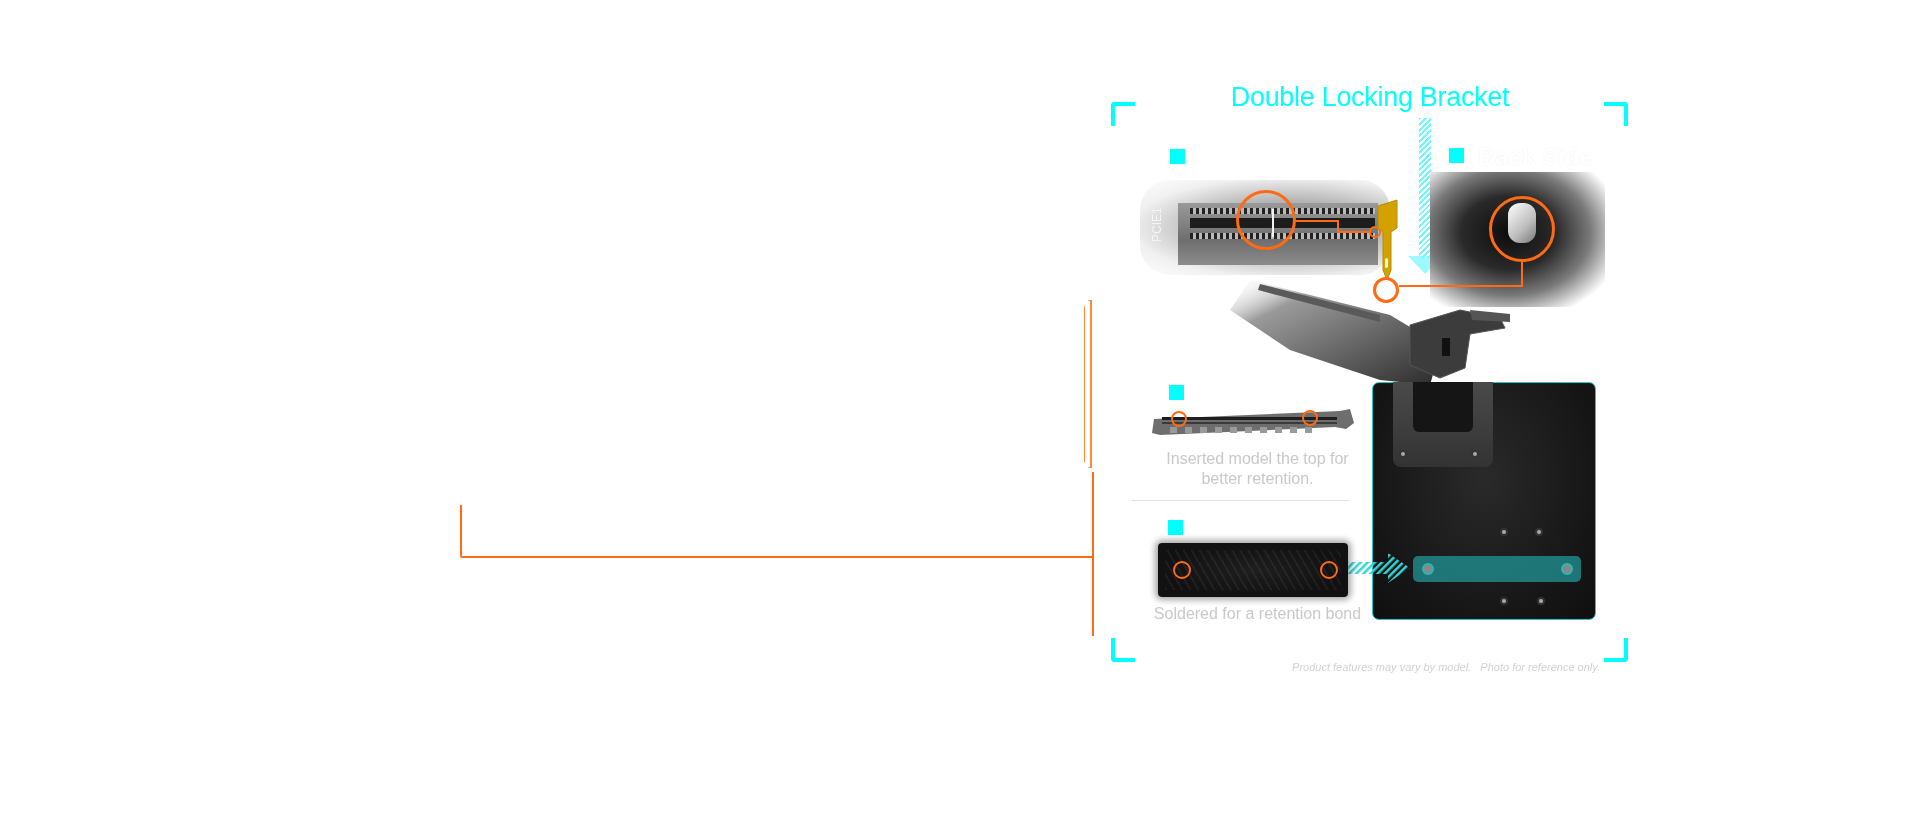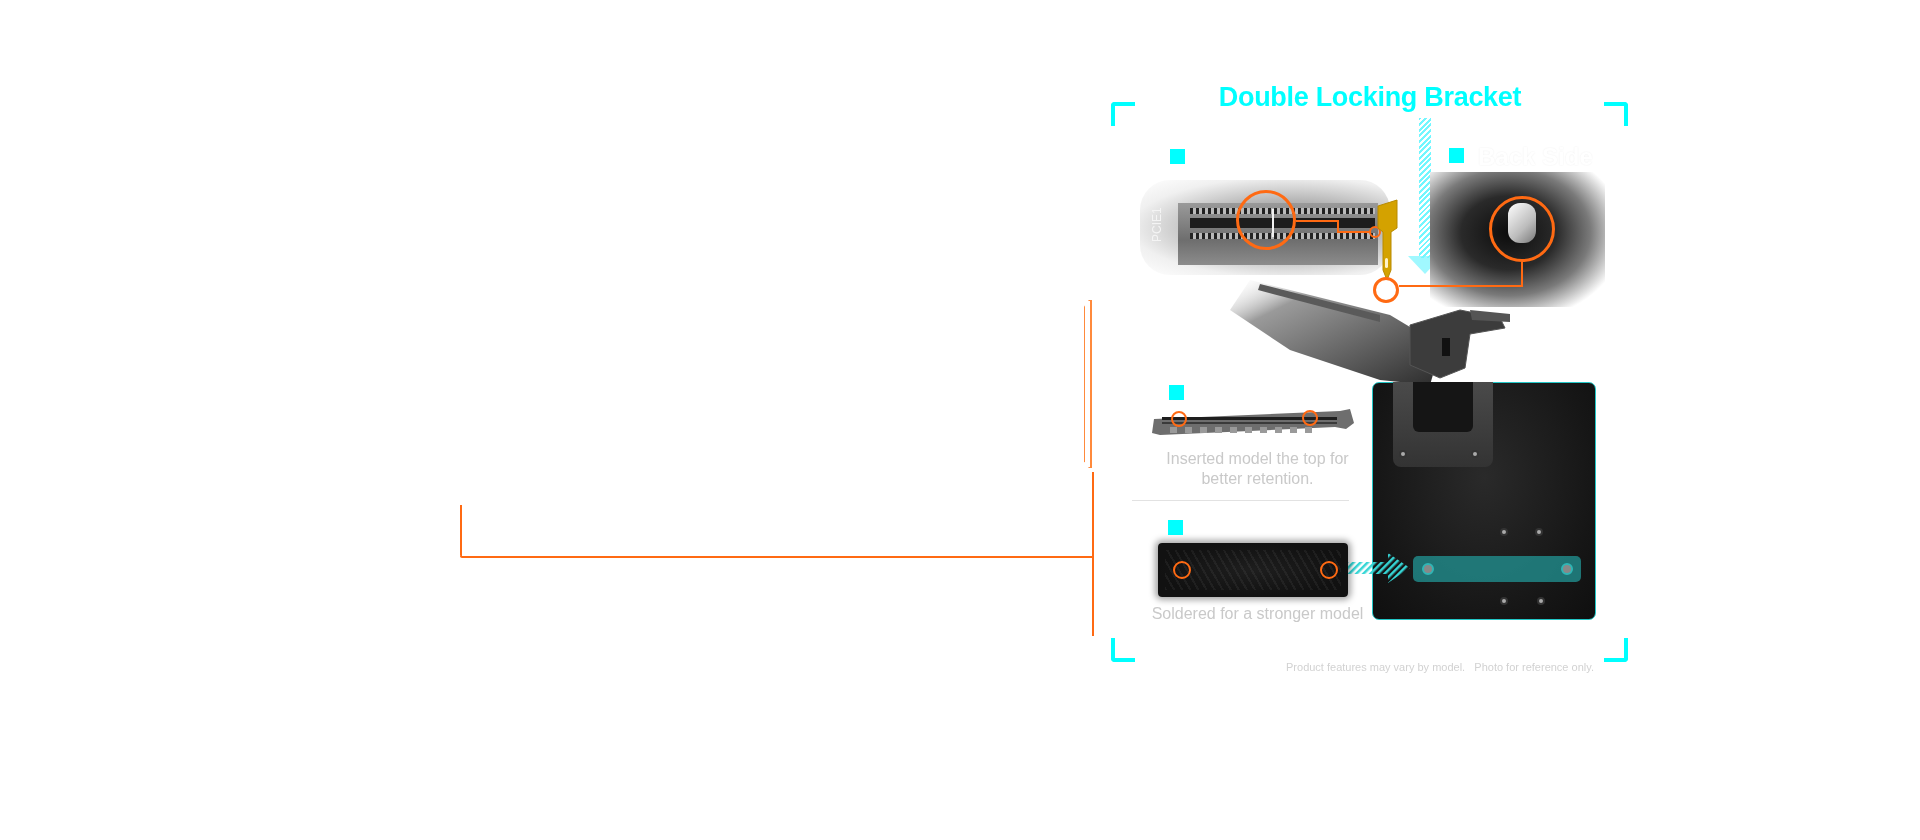--- a/index.html
+++ b/index.html
@@ -14,21 +14,21 @@
   .leader-v-right { left: 1092px; top: 472px; width: 2px; height: 164px; background: #ff6a13; }
   .bracket-tab { left: 1084px; top: 300px; width: 8px; height: 168px; border: 1px solid #ff8a3c; border-right: 2px solid #ff8a3c; box-sizing: border-box; clip-path: polygon(100% 0, 100% 100%, 60% 100%, 0 96%, 0 4%, 60% 0); }
 
   
   .corner { width: 20px; height: 20px; border-color: #00ffff; border-style: solid; border-width: 0; }
   .c-tl { left: 1111px; top: 102px; border-top-width: 4px; border-left-width: 4px; border-top-left-radius: 4px; }
   .c-tr { left: 1604px; top: 102px; border-top-width: 4px; border-right-width: 4px; border-top-right-radius: 4px; }
   .c-bl { left: 1111px; top: 638px; border-bottom-width: 4px; border-left-width: 4px; border-bottom-left-radius: 4px; }
   .c-br { left: 1604px; top: 638px; border-bottom-width: 4px; border-right-width: 4px; border-bottom-right-radius: 4px; }
 
-  .title { left: 1110px; top: 82px; width: 520px; text-align: center; font-weight: bold; font-size: 27px; color: #00ffff; letter-spacing: -0.3px; }
+  .title { left: 1110px; top: 82px; width: 520px; text-align: center; font-weight: normal; font-size: 27px; color: #00ffff; letter-spacing: -0.3px; }
 
   .sq { width: 15px; height: 15px; background: #00ffff; }
 
   .backside-label { left: 1478px; top: 143px; font-size: 24px; font-weight: bold; color: #ffffff; text-shadow: 0 0 2px #eee; }
 
   
   .slot-photo { left: 1140px; top: 180px; width: 250px; height: 95px; background: radial-gradient(ellipse at 60% 50%, #8a8a8a 0%, #b5b5b5 40%, #f0f0f0 75%, #ffffff 100%); border-radius: 30px; }
   .slot-body { left: 1178px; top: 203px; width: 200px; height: 62px; background: linear-gradient(#9a9a9a, #6e6e6e 60%, #8c8c8c); }
   .slot-groove { left: 1190px; top: 218px; width: 185px; height: 10px; background: #1d1d1d; }
   .slot-pins1 { left: 1190px; top: 208px; width: 185px; height: 6px; background: repeating-linear-gradient(90deg, #222 0 3px, #bbb 3px 6px); }
@@ -68,21 +68,21 @@
 
   .caption { font-size: 16px; color: #c9c9c9; text-align: center; line-height: 20px; }
   .cap1 { left: 1150px; top: 449px; width: 215px; }
   .cap2 { left: 1135px; top: 604px; width: 245px; }
   .divider { left: 1132px; top: 500px; width: 217px; height: 1px; background: #e2e2e2; }
 
   
   .pcb-strip { left: 1158px; top: 543px; width: 190px; height: 54px; background: radial-gradient(ellipse at 50% 50%, #1e1e1e, #111 70%); border-radius: 4px; box-shadow: 0 0 6px 3px rgba(0,0,0,0.35); }
   .pcb-strip-pattern { left: 1165px; top: 550px; width: 176px; height: 40px; background: repeating-linear-gradient(60deg, rgba(255,255,255,0.05) 0 2px, transparent 2px 7px); }
 
-  .footnote { left: 1280px; top: 661px; width: 320px; text-align: center; font-size: 11px; color: #d2d2d2; white-space: pre; }
+  .footnote { left: 1280px; top: 661px; width: 320px; text-align: right; font-size: 11px; color: #d2d2d2; white-space: pre; font-style: italic; }
 </style>
 </head>
 <body>
 
 <div class="abs leader-v-left"></div>
 <div class="abs leader-h"></div>
 <div class="abs bracket-tab"></div>
 <div class="abs leader-v-right"></div>
 
 <div class="abs corner c-tl"></div>
@@ -181,15 +181,15 @@
 <div class="abs ring" style="left:1171px; top:411px; width:16px; height:16px; border-width:2px;"></div>
 <div class="abs ring" style="left:1302px; top:410px; width:16px; height:16px; border-width:2px;"></div>
 <div class="abs caption cap1">Inserted model the top for better retention.</div>
 <div class="abs divider"></div>
 
 <div class="abs sq" style="left:1168px; top:520px;"></div>
 <div class="abs pcb-strip"></div>
 <div class="abs pcb-strip-pattern"></div>
 <div class="abs ring" style="left:1173px; top:561px; width:18px; height:18px; border-width:2px;"></div>
 <div class="abs ring" style="left:1320px; top:561px; width:18px; height:18px; border-width:2px;"></div>
-<div class="abs caption cap2">Soldered for a stronger model</div>
+<div class="abs caption cap2">Soldered for a retention bond</div>
 
 <div class="abs footnote">Product features may vary by model.   Photo for reference only.</div>
 
 </body></html>

